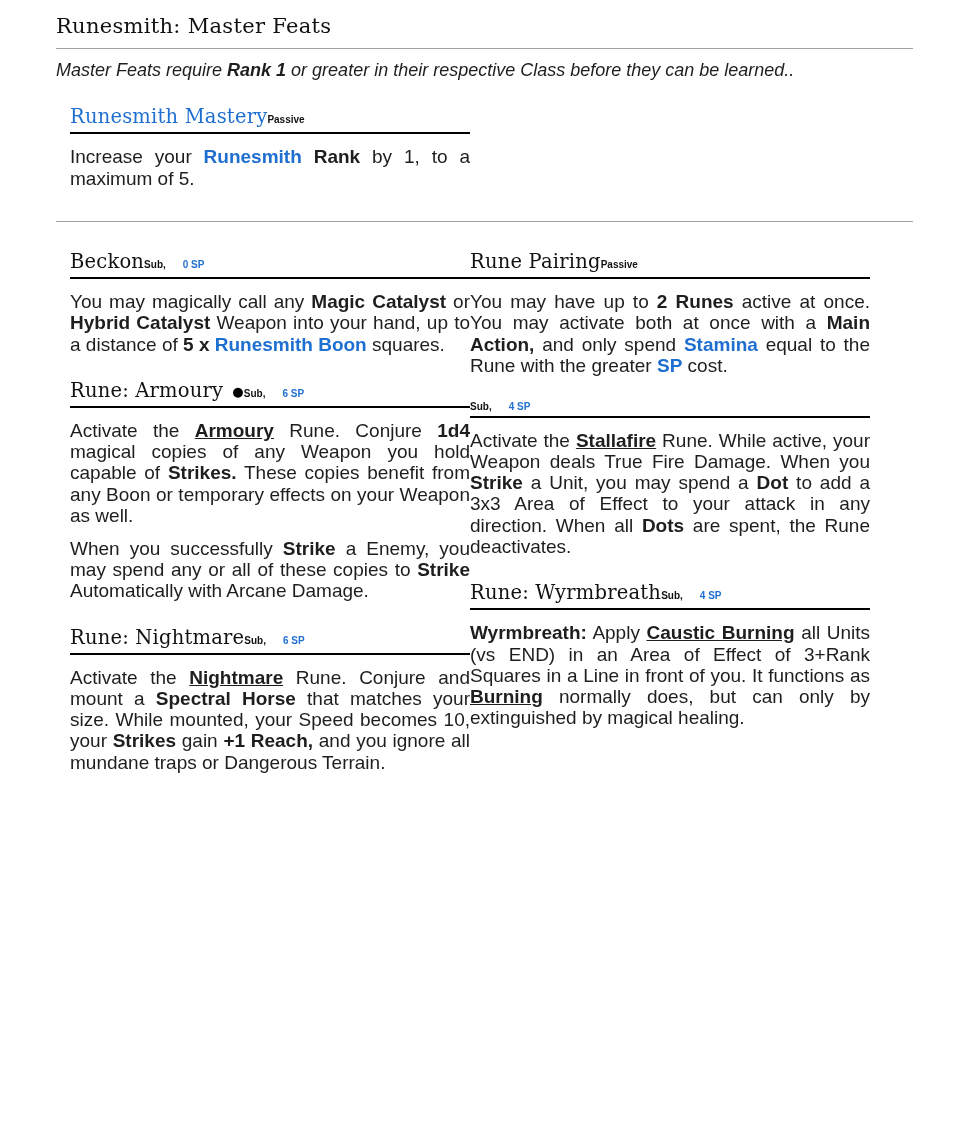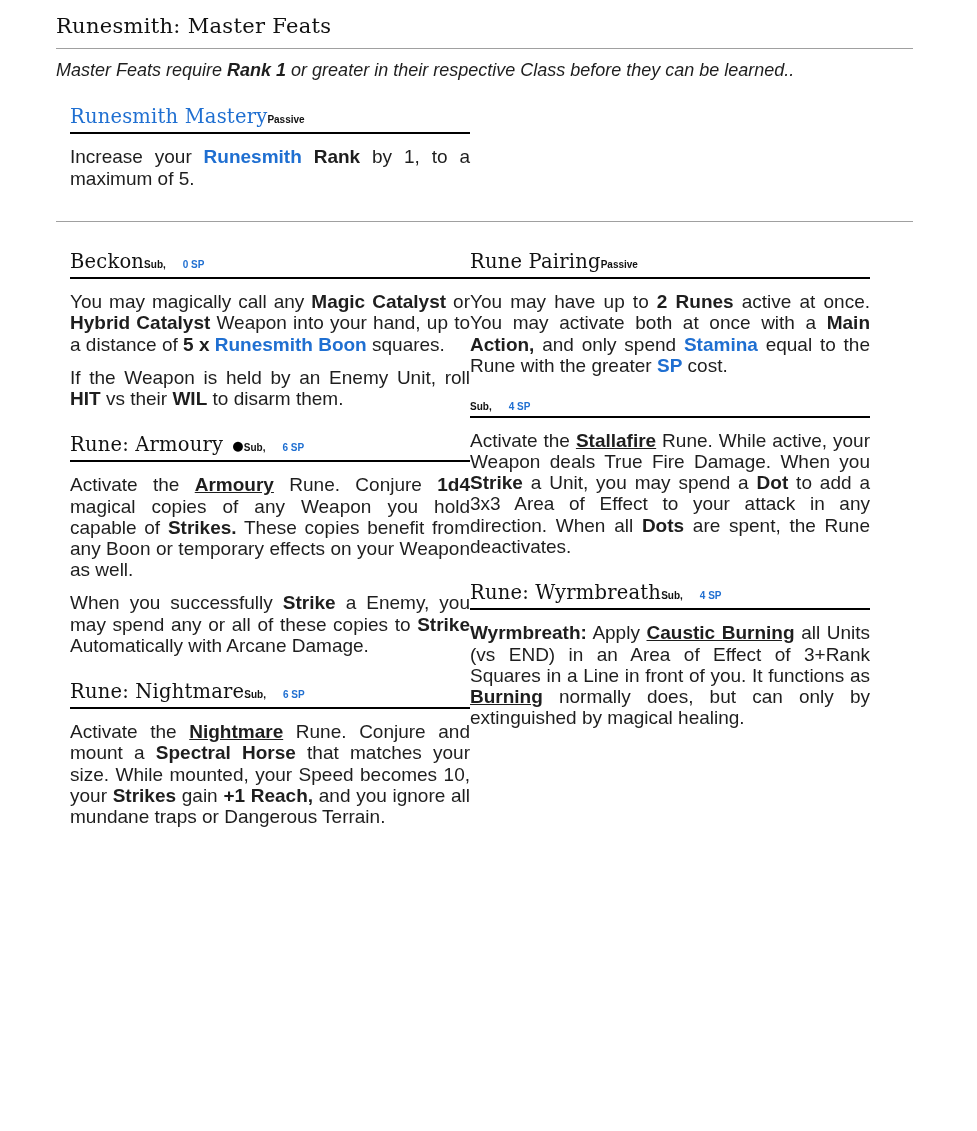--- a/index.html
+++ b/index.html
@@ -67,21 +67,20 @@
   <div class="columns">
     <div class="col" id="col-left">
         <section class="feat">
           <div class="feat-head">
             <h3 class="feat-title"><span>Beckon</span></h3>
             <div class="feat-kind"><span>Sub,</span><span class="cost">0 SP</span></div>
           </div>
           <hr class="feat-rule">
           <div class="feat-body">
             <p><span>You may magically call any </span><span class="b">Magic Catalyst</span><span> or </span><span class="b">Hybrid Catalyst</span><span> Weapon into your hand, up to a distance of </span><span class="b">5 x</span><span> </span><span class="b lnk">Runesmith Boon</span><span> squares.</span></p>
-            <p><span>If the Weapon is held by an Enemy Unit, roll </span><span class="b">HIT</span><span> vs their </span><span class="b">WIL</span><span> to disarm them.</span></p>
           </div>
         </section>
         <section class="feat">
           <div class="feat-head">
             <h3 class="feat-title"><span>Rune: Armoury</span><span class="dot">●</span></h3>
             <div class="feat-kind"><span>Sub,</span><span class="cost">6 SP</span></div>
           </div>
           <hr class="feat-rule">
           <div class="feat-body">
             <p><span>Activate the </span><span class="b ul">Armoury</span><span> Rune. Conjure </span><span class="b">1d4</span><span> magical copies of any Weapon you hold capable of </span><span class="b">Strikes.</span><span> These copies benefit from any Boon or temporary effects on your Weapon as well.</span></p>

